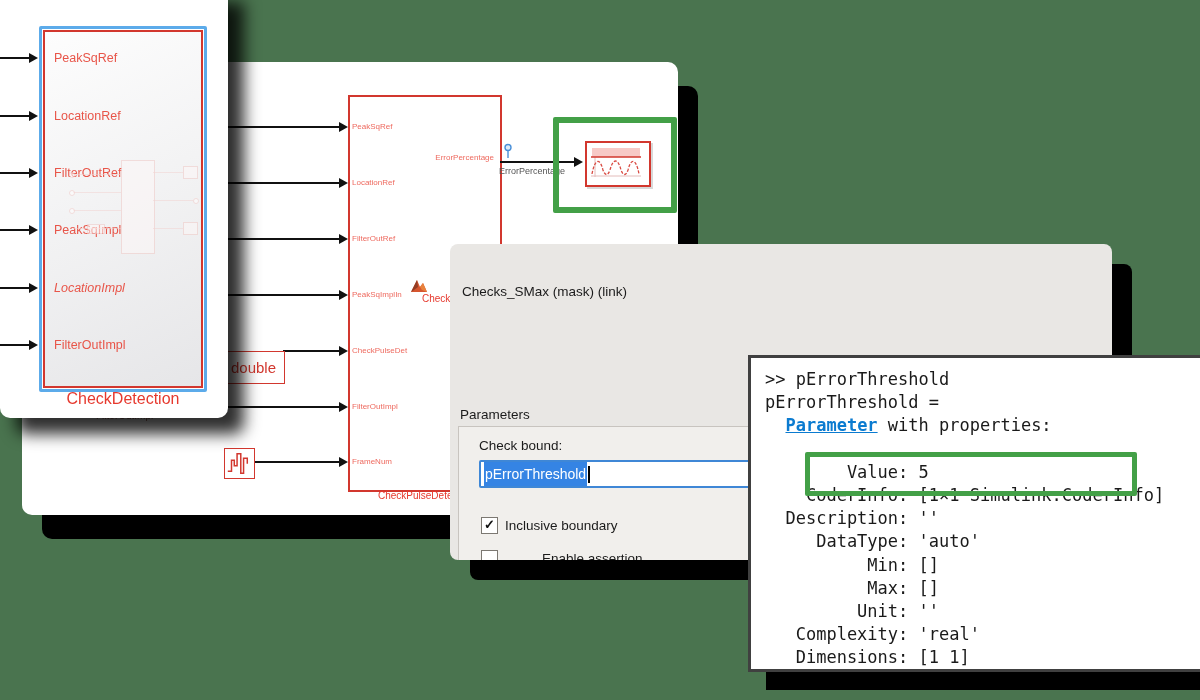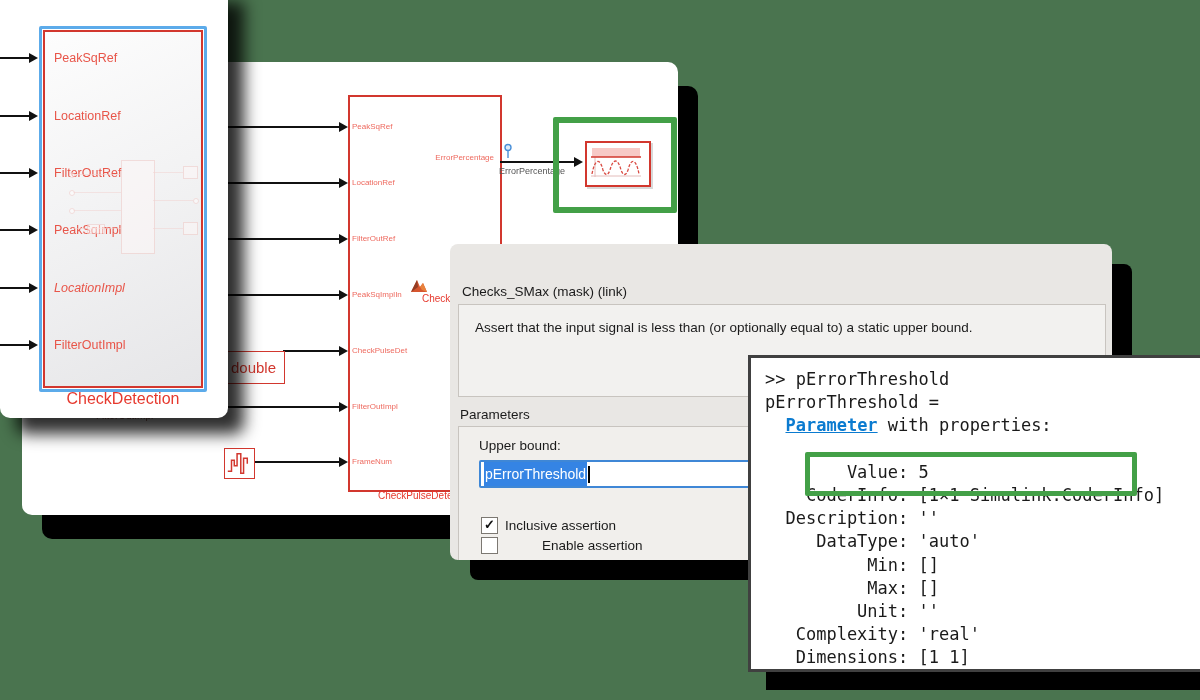--- a/index.html
+++ b/index.html
@@ -74,21 +74,21 @@
   .groupbox{position:absolute;left:8px;top:182px;width:630px;height:200px;background:#f1efec;
             border:1px solid #c8c4bf;}
   .fieldlabel{position:absolute;left:20px;top:11px;}
   .textfield{position:absolute;left:20px;top:33px;width:590px;height:24px;background:#fff;
              border:2px solid #3f87d6;border-radius:2px;display:flex;align-items:center;
              padding-left:3px;font-size:14px;}
   .seltext{background:#3584e4;color:#fff;padding:4px 1px;}
   .caret{display:inline-block;width:2px;height:17px;background:#000;margin-left:1px;}
   .cbrow{position:absolute;left:22px;display:flex;align-items:center;gap:7px;}
   .cbrow.row1{top:90px;}
-  .cbrow.row2{top:110px;gap:44px;}
+  .cbrow.row2{top:123px;gap:44px;}
   .cbox{width:15px;height:15px;background:#fff;border:1px solid #7c7872;font-size:13px;
         line-height:14px;text-align:center;font-weight:bold;color:#111;}
 
   
   #cmdwin{position:absolute;left:700px;top:355px;width:467px;height:311px;background:#fff;
           border:3px solid #404040;box-shadow:18px 18px 0 #000;z-index:40;margin-left:48px;}
   #cmd-lines{position:absolute;left:14px;top:10px;right:4px;
              font-family:"DejaVu Sans Mono",monospace;font-size:17px;line-height:23.2px;
              color:#1a1a1a;white-space:pre;}
   .cmdlink{color:#0b7bd0;font-weight:bold;text-decoration:underline;cursor:pointer;text-align:right;}
@@ -215,35 +215,32 @@
         <div class="pv pv-dot" style="left:148px;top:166px;"></div>
       </div>
     </div>
     <div class="blkname1">CheckDetection</div>
   </div>
 
   <div id="dialog">
 
     <div class="maskline">Checks_SMax (mask) (link)</div>
 
-    <div class="descbox">
-      <span class="desc-text">Assert that the input signal is less than (or optionally equal to) a static upper bound.</span>
-    </div>
 
     <div class="sectlabel">Parameters</div>
 
     <div class="groupbox">
-      <div class="fieldlabel">Upper bound:</div>
+      <div class="fieldlabel">Check bound:</div>
       <div class="textfield">
         <span class="seltext">pErrorThreshold</span>
           <span class="caret"></span>
       </div>
       <div class="cbrow row1">
         <div class="cbox">✓</div>
-        <span>Inclusive assertion</span>
+        <span>Inclusive boundary</span>
       </div>
       <div class="cbrow row2">
         <div class="cbox"></div>
         <span>Enable assertion</span>
       </div>
     </div>
   </div>
 
   <div id="cmdwin">
     <div id="cmd-lines"><div>&gt;&gt; pErrorThreshold</div><div>pErrorThreshold = </div><div>  <span class="cmdlink">Parameter</span> with properties:</div><div>&nbsp;</div><div>        Value: 5</div><div>    CoderInfo: [1×1 Simulink.CoderInfo]</div><div>  Description: ''</div><div>     DataType: 'auto'</div><div>          Min: []</div><div>          Max: []</div><div>         Unit: ''</div><div>   Complexity: 'real'</div><div>   Dimensions: [1 1]</div></div>

